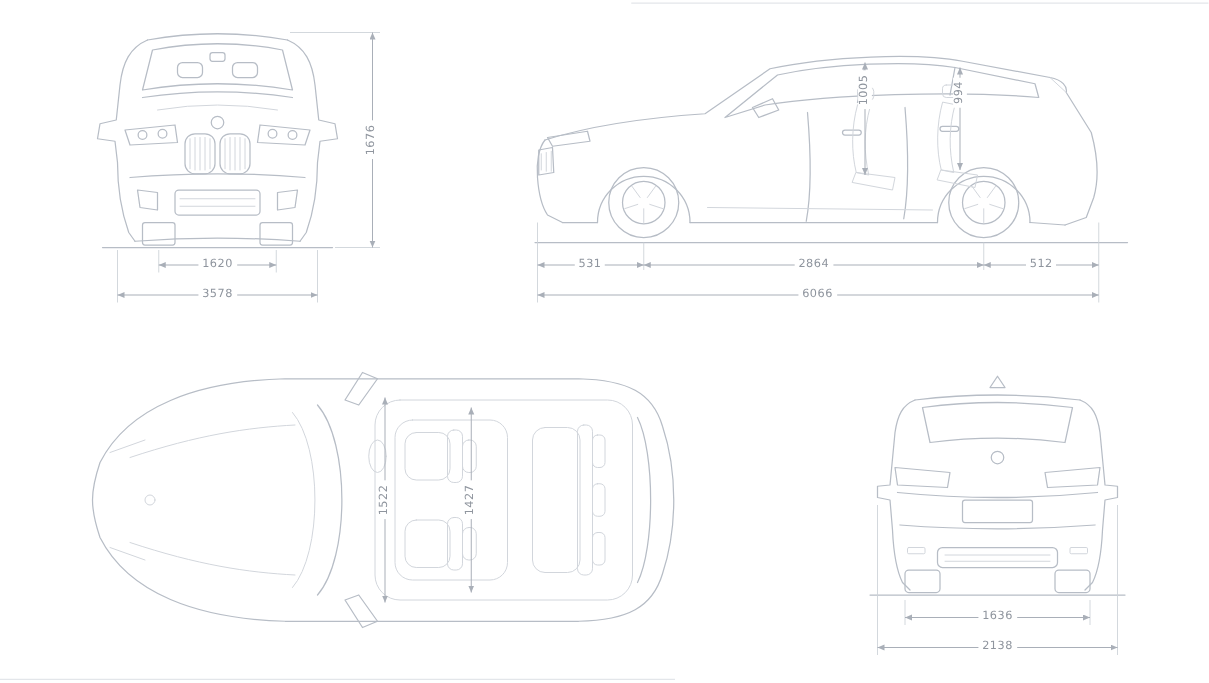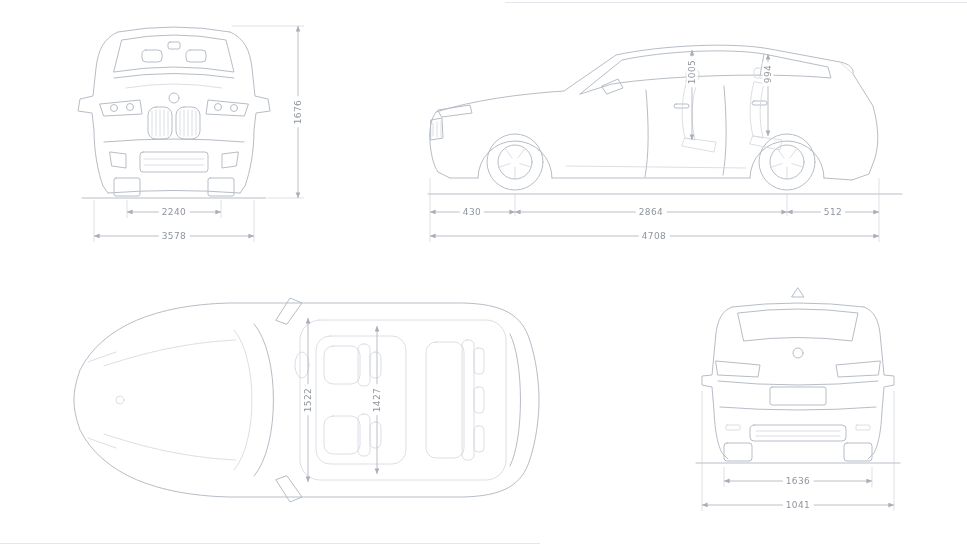--- a/index.html
+++ b/index.html
@@ -77,21 +77,21 @@
         <path d="M124,99 V123 M128,98 V124 M132,98 V124 M136,98 V124 M140,99 V123"></path>
         <path d="M88,147 L148,147 M88,153 L148,153"></path>
       </g>
       <g class="dims">
         <path class="ext" d="M71,188 L71,206 M165,188 L165,206 M38,188 L38,230 M198,188 L198,230 M176,14 L248,14 M212,186 L248,186"></path>
         <path class="dim" d="M71,200 L165,200" marker-start="url(#ar1)" marker-end="url(#ar1)"></path>
         <path class="dim" d="M38,224 L198,224" marker-start="url(#ar1)" marker-end="url(#ar1)"></path>
         <path class="dim" d="M242,14 L242,186" marker-start="url(#ar1)" marker-end="url(#ar1)"></path>
       </g>
     </svg>
-    <span class="dim-label" style="left:118px;top:200px;">2240</span>
+    <span class="dim-label" style="left:118px;top:200px;">1620</span>
     <span class="dim-label" style="left:118px;top:224px;">3578</span>
     <span class="dim-label vert" style="left:242px;top:100px;">1676</span>
   </div>
 
   <div class="panel" style="left:424px;top:10px;width:488px;height:240px;">
     <svg width="488" height="240" viewBox="0 0 488 240">
       <defs>
         <marker id="ar2" markerWidth="8" markerHeight="8" refX="7" refY="3" orient="auto-start-reverse">
           <path d="M0,0 L7,3 L0,6 Z" fill="#a9afb8"></path>
         </marker>
@@ -129,24 +129,24 @@
       <g class="dims">
         <path class="ext" d="M6,168 L6,232 M91,184 L91,206 M363,184 L363,206 M455,168 L455,232"></path>
         <path class="dim" d="M6,202 L91,202" marker-start="url(#ar2)" marker-end="url(#ar2)"></path>
         <path class="dim" d="M91,202 L363,202" marker-start="url(#ar2)" marker-end="url(#ar2)"></path>
         <path class="dim" d="M363,202 L455,202" marker-start="url(#ar2)" marker-end="url(#ar2)"></path>
         <path class="dim" d="M6,226 L455,226" marker-start="url(#ar2)" marker-end="url(#ar2)"></path>
         <path class="dim" d="M268,40 L268,130" marker-start="url(#ar2)" marker-end="url(#ar2)"></path>
         <path class="dim" d="M344,44 L344,126" marker-start="url(#ar2)" marker-end="url(#ar2)"></path>
       </g>
     </svg>
-    <span class="dim-label" style="left:48px;top:202px;">430</span>
+    <span class="dim-label" style="left:48px;top:202px;">531</span>
     <span class="dim-label" style="left:227px;top:202px;">2864</span>
     <span class="dim-label" style="left:409px;top:202px;">512</span>
-    <span class="dim-label" style="left:230px;top:226px;">4708</span>
+    <span class="dim-label" style="left:230px;top:226px;">6066</span>
     <span class="dim-label vert" style="left:268px;top:62px;">1005</span>
     <span class="dim-label vert" style="left:344px;top:64px;">994</span>
   </div>
 
   <div class="panel" style="left:58px;top:290px;width:500px;height:245px;">
     <svg width="500" height="245" viewBox="0 0 500 245">
       <defs>
         <marker id="ar3" markerWidth="8" markerHeight="8" refX="7" refY="3" orient="auto-start-reverse">
           <path d="M0,0 L7,3 L0,6 Z" fill="#a9afb8"></path>
         </marker>
@@ -180,21 +180,21 @@
       </g>
       <g class="dims">
         <path class="dim" d="M250,28 L250,192" marker-start="url(#ar3)" marker-end="url(#ar3)"></path>
         <path class="dim" d="M319,36 L319,184" marker-start="url(#ar3)" marker-end="url(#ar3)"></path>
       </g>
     </svg>
     <span class="dim-label vert" style="left:250px;top:110px;">1522</span>
     <span class="dim-label vert" style="left:319px;top:110px;">1427</span>
   </div>
 
-  <div class="panel" style="left:676px;top:283px;width:250px;height:250px;">
+  <div class="panel" style="left:676px;top:296px;width:250px;height:250px;">
     <svg width="250" height="250" viewBox="0 0 250 250">
       <defs>
         <marker id="ar4" markerWidth="8" markerHeight="8" refX="7" refY="3" orient="auto-start-reverse">
           <path d="M0,0 L7,3 L0,6 Z" fill="#a9afb8"></path>
         </marker>
       </defs>
       <g class="car">
         <path d="M116,14 L128,14 L122,5 Z"></path>
         <path d="M56,24 Q122,16 188,24"></path>
         <path d="M56,24 C46,28 42,36 40,50 L36,92 L26,93 L26,102 L36,104 L38,128 C39,150 42,162 46,170 L52,176"></path>
@@ -216,16 +216,16 @@
         <rect x="180" y="142" width="14" height="5" rx="1"></rect>
         <path d="M80,148 L164,148 M80,153 L164,153"></path>
       </g>
       <g class="dims">
         <path class="ext" d="M48,184 L48,204 M196,184 L196,204 M26,108 L26,228 M218,108 L218,228"></path>
         <path class="dim" d="M48,198 L196,198" marker-start="url(#ar4)" marker-end="url(#ar4)"></path>
         <path class="dim" d="M26,222 L218,222" marker-start="url(#ar4)" marker-end="url(#ar4)"></path>
       </g>
     </svg>
     <span class="dim-label" style="left:122px;top:198px;">1636</span>
-    <span class="dim-label" style="left:122px;top:222px;">1041</span>
+    <span class="dim-label" style="left:122px;top:222px;">2138</span>
   </div>
 
 </div>
 
 </body></html>

